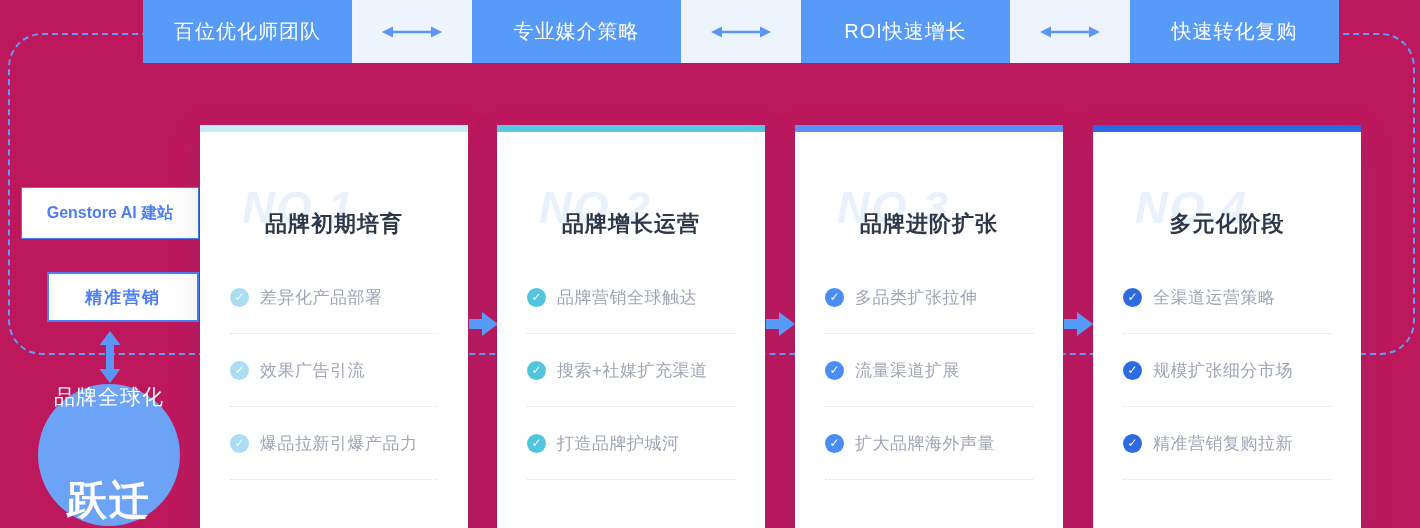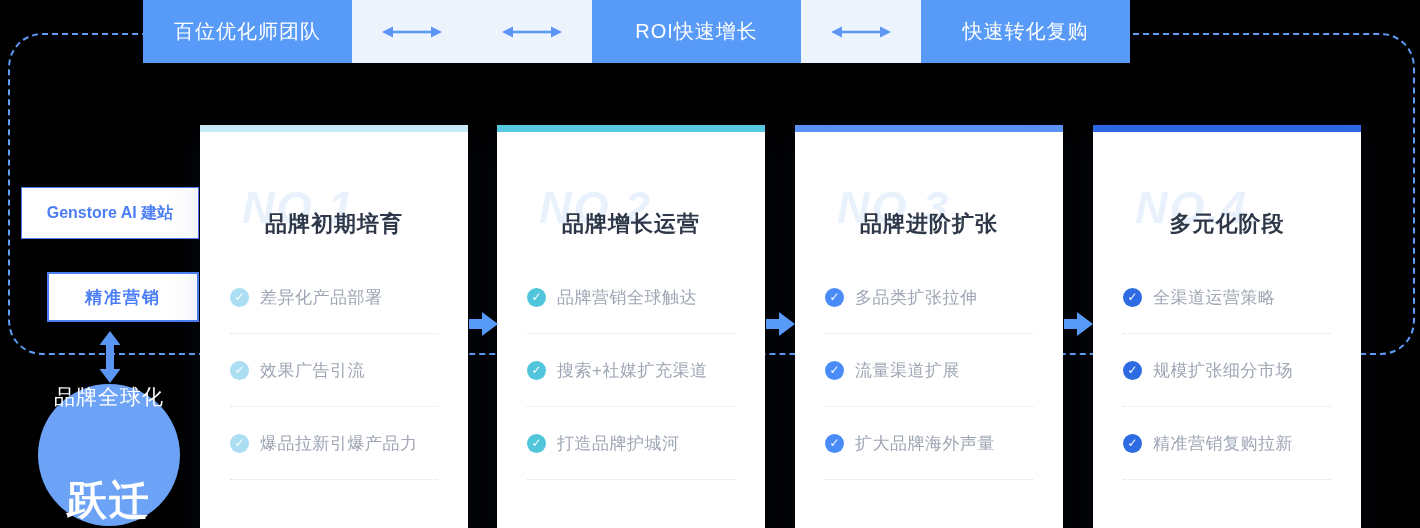--- a/index.html
+++ b/index.html
@@ -3,21 +3,21 @@
 <meta charset="utf-8">
 <style>
   * { margin: 0; padding: 0; box-sizing: border-box; }
   html, body { background: #ffffff; }
   body { font-family: "Liberation Sans", "DejaVu Sans", sans-serif; }
 
   .canvas {
     position: relative;
     width: 1420px;
     height: 528px;
-    background: #000000;
+    background: #be185d;
     overflow: hidden;
   }
 
   
   .dashed-frame {
     position: absolute;
     left: 8px; top: 33px;
     width: 1407px; height: 322px;
     border: 2px dashed #5E9DF8;
     border-radius: 34px;
@@ -150,20 +150,21 @@
 
   <div class="flow-strip">
     <div class="flow-chip">百位优化师团队</div>
     <div class="flow-gap">
       <svg class="h-arrow" width="62" height="14" viewBox="0 0 62 14">
         <path d="M6 7 H56" stroke="#5B96F4" stroke-width="2.6" fill="none"></path>
         <path d="M12 1.5 L1 7 L12 12.5 Z" fill="#5B96F4"></path>
         <path d="M50 1.5 L61 7 L50 12.5 Z" fill="#5B96F4"></path>
       </svg>
     </div>
+    <div class="flow-chip">专业媒介策略</div>
     <div class="flow-gap">
       <svg class="h-arrow" width="62" height="14" viewBox="0 0 62 14">
         <path d="M6 7 H56" stroke="#5B96F4" stroke-width="2.6" fill="none"></path>
         <path d="M12 1.5 L1 7 L12 12.5 Z" fill="#5B96F4"></path>
         <path d="M50 1.5 L61 7 L50 12.5 Z" fill="#5B96F4"></path>
       </svg>
     </div>
     <div class="flow-chip">ROI快速增长</div>
     <div class="flow-gap">
       <svg class="h-arrow" width="62" height="14" viewBox="0 0 62 14">

